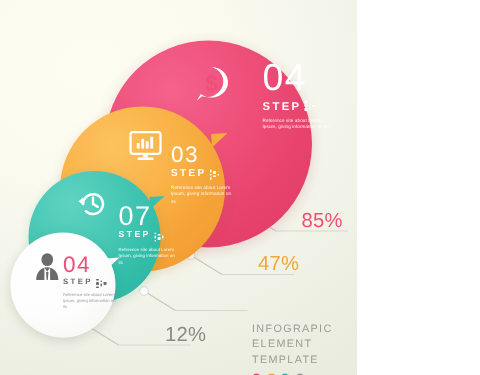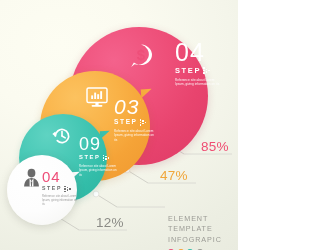--- a/index.html
+++ b/index.html
@@ -29,23 +29,23 @@
   }
 
   .pct {
     position: absolute;
     font-size: 13.5px;
     letter-spacing: 0.2px;
     font-weight: 400;
     white-space: nowrap;
   }
   .pct-75 { color: #ef4e73; left: 201px; top: 139px; }
-  .pct-47 { color: #f0a63b; left: 160px; top: 168px; text-align: right; }
+  .pct-47 { color: #f0a63b; left: 172px; top: 168px; text-align: right; }
   .pct-23 { color: #3db9ac; left: 133px; top: 192px; }
-  .pct-12 { color: #8b8b86; left: 96px;  top: 215px; text-align: right; }
+  .pct-12 { color: #8b8b86; left: 110px;  top: 215px; text-align: right; }
 
   
   .circle {
     position: absolute;
     border-radius: 50%;
   }
 
   .c04 {
     width: 138px; height: 138px;
     left: 70px; top: 27px;
@@ -136,21 +136,21 @@
   .dots i:nth-child(6) { left: 5.2px; top: 2.6px; }
 
   
   .b04 { left: 155px; top: 40px; color: #ffffff; width: 48px; margin-left: 20px; }
   .b04 .num  { font-size: 25px; }
   .b04 .step { font-size: 7.5px; margin-top: 2px; }
   .b04 .body-text { margin-top: 3px; color: rgba(255,255,255,0.92); }
 
   
   .b03 { left: 114px; top: 96px; color: #ffffff; width: 44px; }
-  .b03 .num  { font-size: 21px; font-style: italic; }
+  .b03 .num  { font-size: 15px; }
   .b03 .step { font-size: 6.6px; margin-top: 2px; }
   .b03 .body-text { margin-top: 2.5px; color: rgba(255,255,255,0.93); }
 
   
   .b02 { left: 79px; top: 135px; color: #ffffff; width: 40px; }
   .b02 .num  { font-size: 18px; }
   .b02 .step { font-size: 5.8px; margin-top: 1.5px; }
   .b02 .body-text { margin-top: 2.2px; font-size: 2.9px; color: rgba(255,255,255,0.94); }
 
   
@@ -279,21 +279,21 @@
   <div class="icon icon-clock">
     <svg viewBox="0 0 22 22" width="22" height="22">
       <path d="M4.4 11 A6.6 6.6 0 1 1 6.3 15.7" fill="none" stroke="#ffffff" stroke-width="1.7" stroke-linecap="round"></path>
       <path d="M4.4 6.6 L4.4 11.6 L1.3 9.1 Z" fill="#ffffff"></path>
       <line x1="11" y1="6.6" x2="11" y2="11" stroke="#ffffff" stroke-width="1.6" stroke-linecap="round"></line>
       <line x1="11" y1="11" x2="14.2" y2="12.9" stroke="#ffffff" stroke-width="1.6" stroke-linecap="round"></line>
     </svg>
   </div>
 
   <div class="content b02">
-    <div class="num">09</div>
+    <div class="num">07</div>
     <div class="step">
       <span>STEP</span>
       <span class="dots">
           <i></i>
           <i></i>
           <i></i>
           <i></i>
           <i></i>
           <i></i>
         </span>
@@ -323,22 +323,22 @@
           <i></i>
           <i></i>
           <i></i>
           <i></i>
         </span>
     </div>
     <div class="body-text">Reference site about Lorem Ipsum, giving information on its</div>
   </div>
 
   <div class="footer">
+    <div class="footer-line">INFOGRAPIC</div>
     <div class="footer-line">ELEMENT TEMPLATE</div>
-    <div class="footer-line">INFOGRAPIC</div>
     <div class="footer-dots">
       <span style="background: rgb(238, 79, 121);"></span>
       <span style="background: rgb(245, 163, 55);"></span>
       <span style="background: rgb(51, 189, 169);"></span>
       <span style="background: rgb(155, 155, 149);"></span>
     </div>
   </div>
 
 </div>
 

